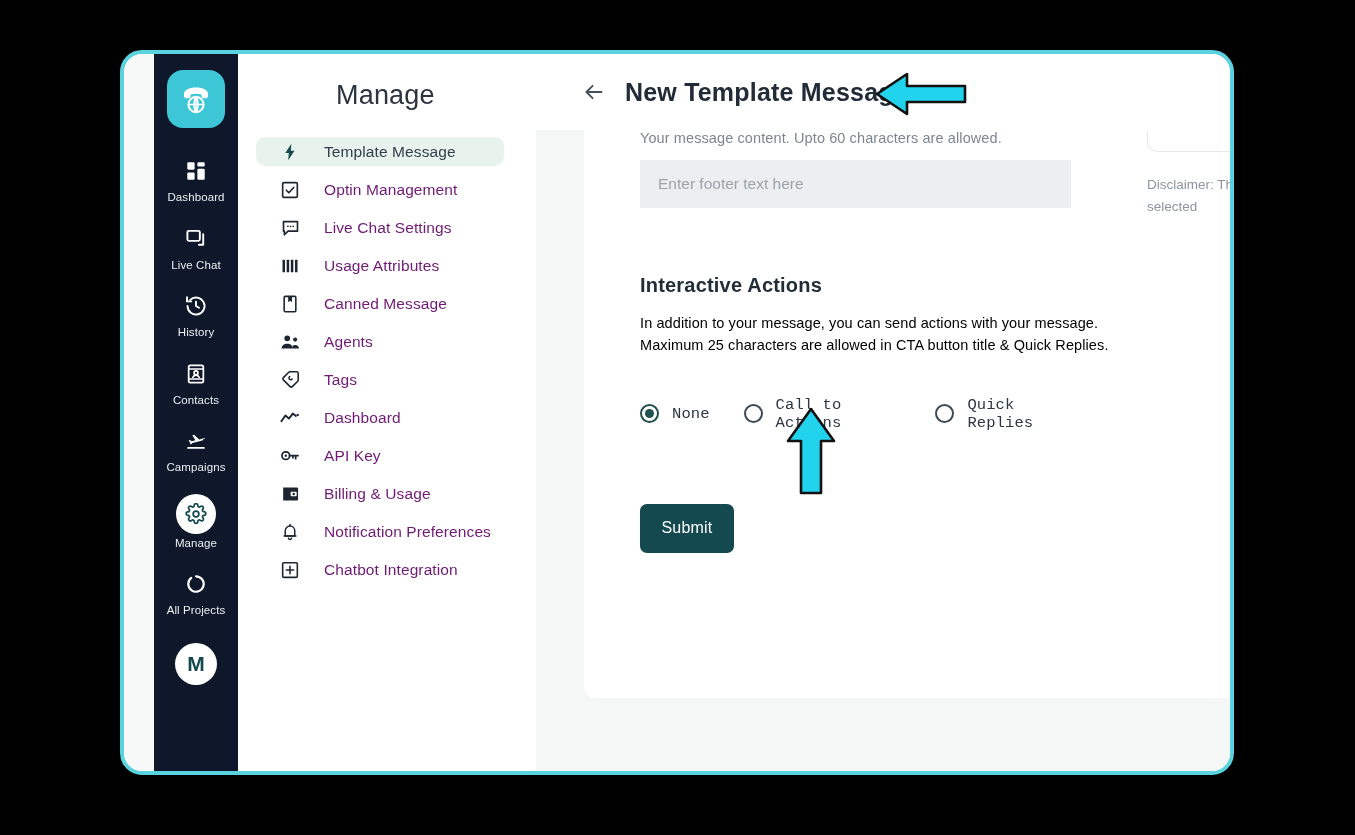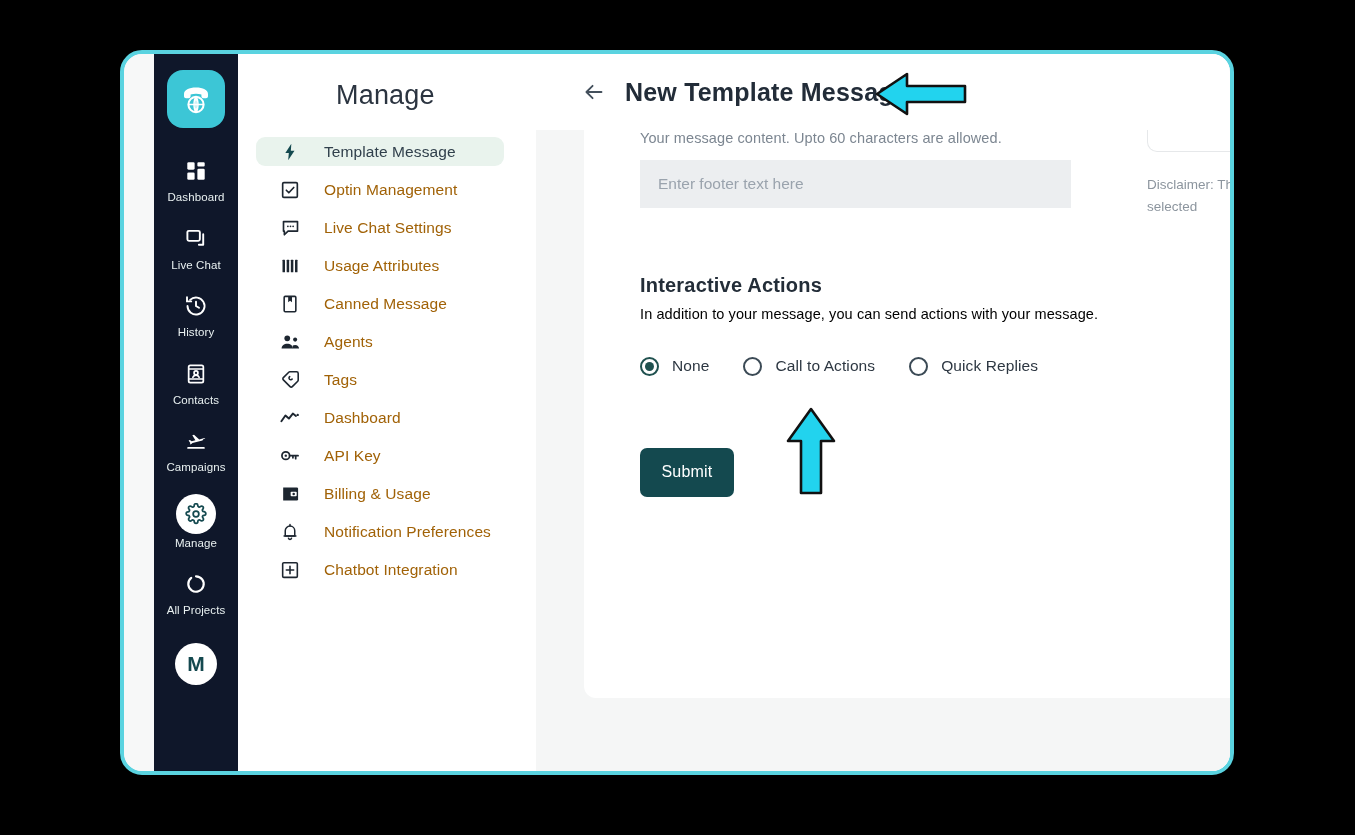--- a/index.html
+++ b/index.html
@@ -114,21 +114,21 @@
   .nav-ico {
     width: 24px; height: 24px;
     display: flex; align-items: center; justify-content: center;
     color: #1d2630;
     margin-right: 22px;
     flex: 0 0 24px;
   }
   .nav-item.active .nav-ico { color: #14494f; }
   .nav-txt {
     font-size: 15.5px;
-    color: #a16207;
+    color: #701a75;
     letter-spacing: .1px;
   }
   .nav-item.active .nav-txt { color: #31404c; }
 
   
   #main-region {
     flex: 1 1 auto;
     display: flex;
     flex-direction: column;
     background: #f5f6f6;
@@ -190,33 +190,34 @@
     color: #3a444f;
     font-family: "Liberation Sans", sans-serif;
     outline: none;
   }
   .text-input::placeholder { color: #9aa3ad; }
 
   #section-title {
     font-size: 20px;
     color: #232d38;
     margin-top: 66px;
-    margin-bottom: 7px;
+    margin-bottom: 16px;
     letter-spacing: .2px;
   }
   .section-desc {
     font-size: 14.5px;
     color: #000000;
     line-height: 1.5;
     letter-spacing: .1px;
   }
   #radio-row {
     display: flex;
     align-items: center;
-    margin-top: 31px;
+    margin-top: 39px;
+    font-family: Liberation Mono, monospace;
   }
   .radio-opt {
     display: flex;
     align-items: center;
     margin-right: 34px;
     cursor: pointer;
   }
   .radio-dot {
     width: 19px; height: 19px;
     border-radius: 50%;
@@ -514,20 +515,21 @@
 
       <div id="content-scroll">
         <div id="content-card">
 
           <div id="form-col">
             <div class="field-hint">Your message content. Upto 60 characters are allowed.</div>
             <input class="text-input" type="text" placeholder="Enter footer text here" style="">
 
             <h2 id="section-title">Interactive Actions</h2>
             <div class="section-desc">In addition to your message, you can send actions with your message.</div>
+            <div class="section-desc">Maximum 25 characters are allowed in CTA button title &amp; Quick Replies.</div>
 
             <div id="radio-row">
               <div class="radio-opt">
                 <span class="radio-dot">
                     <i></i>
                   </span>
                 <span class="radio-label">None</span>
               </div>
               <div class="radio-opt unchecked">
                 <span class="radio-dot"></span>

